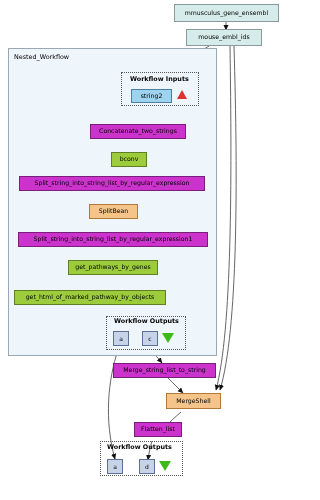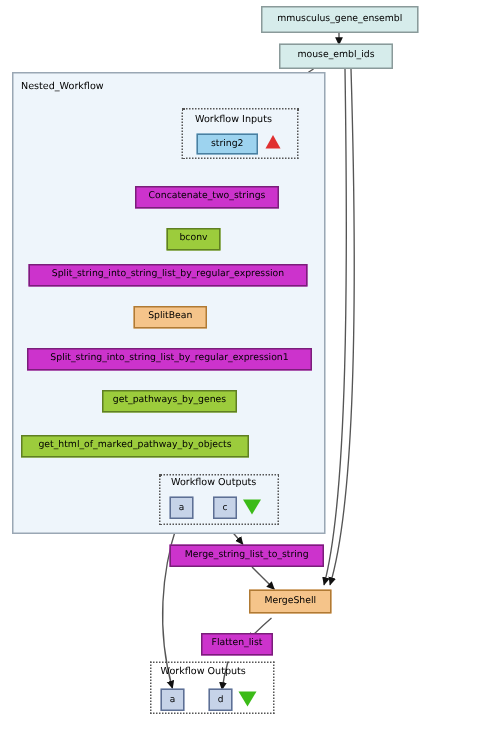--- a/index.html
+++ b/index.html
@@ -15,21 +15,21 @@
   .n-magenta{background:#cc33cc;border:1px solid #7a1e7a;color:#000;}
   .n-green{background:#9ccc3c;border:1px solid #5f7f22;color:#000;}
   .n-orange{background:#f5c48a;border:1px solid #b07a34;color:#000;}
   .n-blue{background:#9dd3ef;border:1px solid #4a7fa0;color:#000;}
   .n-port{background:#c6d3e8;border:1px solid #5d6f94;color:#000;font-size:6px;}
 
   .nested{position:absolute;background:#eef5fb;border:1px solid #9aa7b4;box-sizing:border-box;}
   .nested-label{position:absolute;font-size:6.4px;color:#000;}
 
   .dashbox{position:absolute;border:1px dotted #555;box-sizing:border-box;background:transparent;}
-  .dashlabel{position:absolute;font-size:6.4px;color:#000;}
+  .dashlabel{position:absolute;font-size:6.4px;color:#000;font-weight:bold;}
 
   .tri-red{position:absolute;width:0;height:0;border-left:5px solid transparent;
            border-right:5px solid transparent;border-bottom:9px solid #e03030;}
   .tri-green{position:absolute;width:0;height:0;border-left:6px solid transparent;
              border-right:6px solid transparent;border-top:10px solid #3cbb18;}
 </style>
 </head>
 <body>
 
 <div id="canvas">

